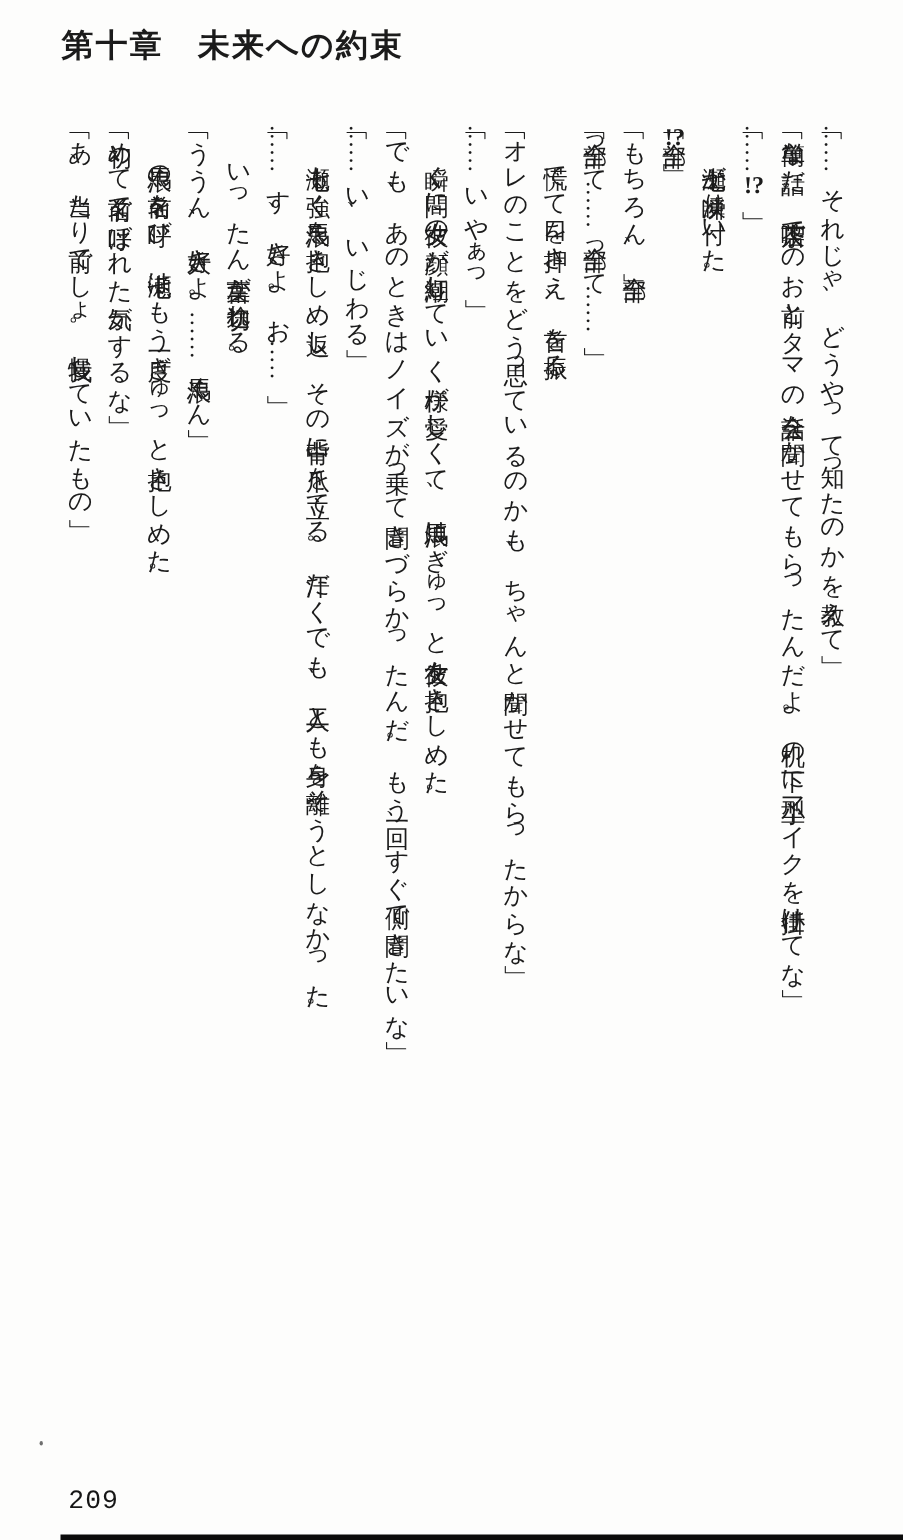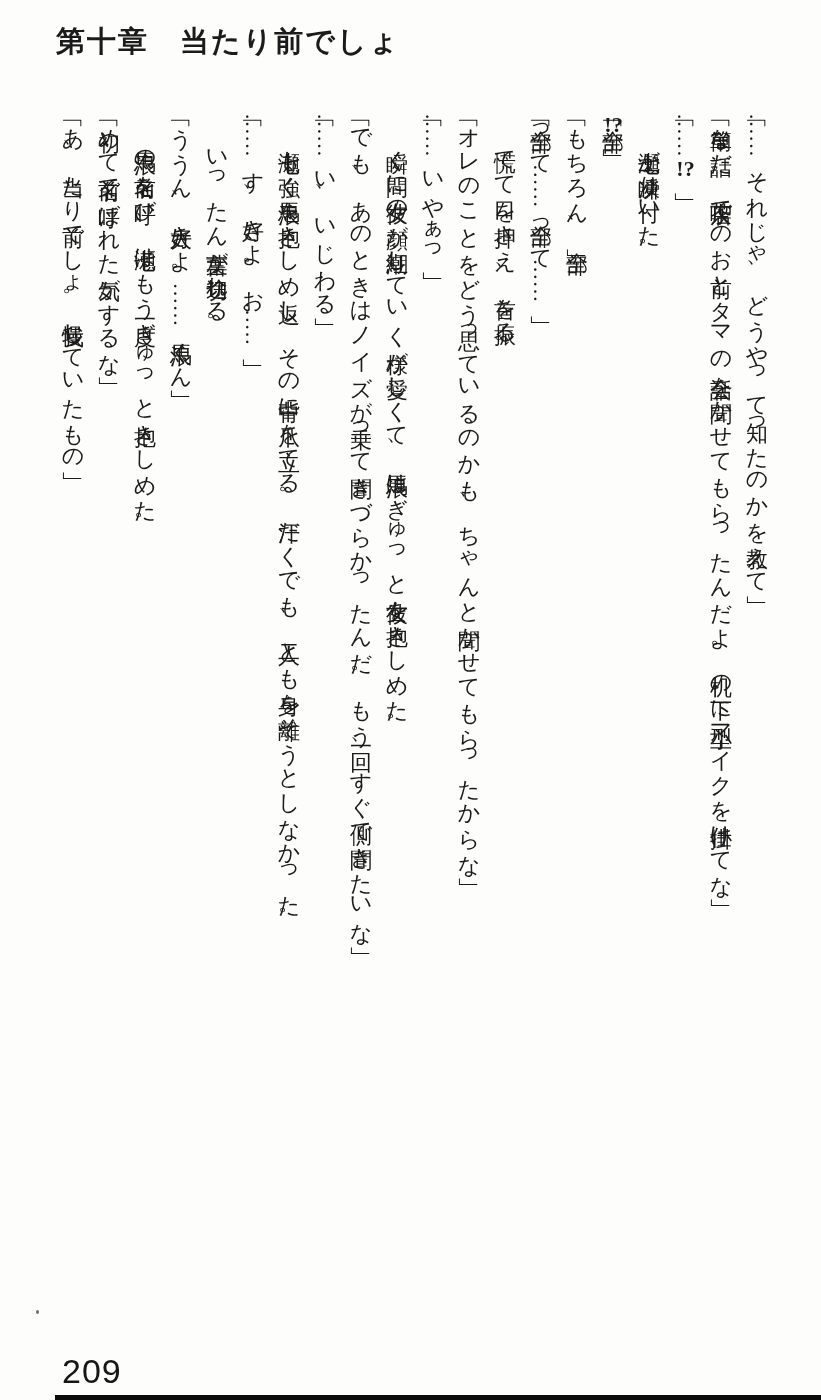--- a/index.html
+++ b/index.html
@@ -48,23 +48,23 @@
   }
   .tcy {
     text-combine-upright: all;
     -webkit-text-combine: horizontal;
     font-weight: bold;
   }
   .page-number {
     position: absolute;
     left: 62px;
     top: 1352px;
-    font-size: 34px;
+    font-size: 24px;
     letter-spacing: 1px;
-    font-family: Liberation Sans, sans-serif;
+    font-family: Liberation Mono, monospace;
     color: #161616;
   }
   .scan-edge-line {
     position: absolute;
     left: 55px;
     right: 0;
     bottom: 0;
     height: 5px;
     background: #0b0b0b;
   }
@@ -76,21 +76,21 @@
     height: 4px;
     background: #6f6f6f;
     border-radius: 50%;
   }
 </style>
 </head>
 <body>
 
 <div class="page">
 
-  <div class="chapter-header">第十章　当たり前でしょ</div>
+  <div class="chapter-header">第十章　未来への約束</div>
 
   <div class="text-block">
       <p class="dialogue">「……それじゃ、どうやって知ったのかを教えて」</p>
       <p class="dialogue">「簡単な話だ。喫茶店でのお前とタマの会話を聞かせてもらったんだよ。机の下に小型マイクを仕掛けてな」</p>
       <p class="dialogue">「……<span class="tcy">!?</span>」</p>
       <p class="narration">七瀬が一瞬凍り付いた。</p>
       <p class="dialogue">「全部<span class="tcy">!?</span>」</p>
       <p class="dialogue">「もちろん、全部」</p>
       <p class="dialogue">「全部って……全部って……」</p>
       <p class="narration">慌てて口を押さえ、首を振る。</p>

